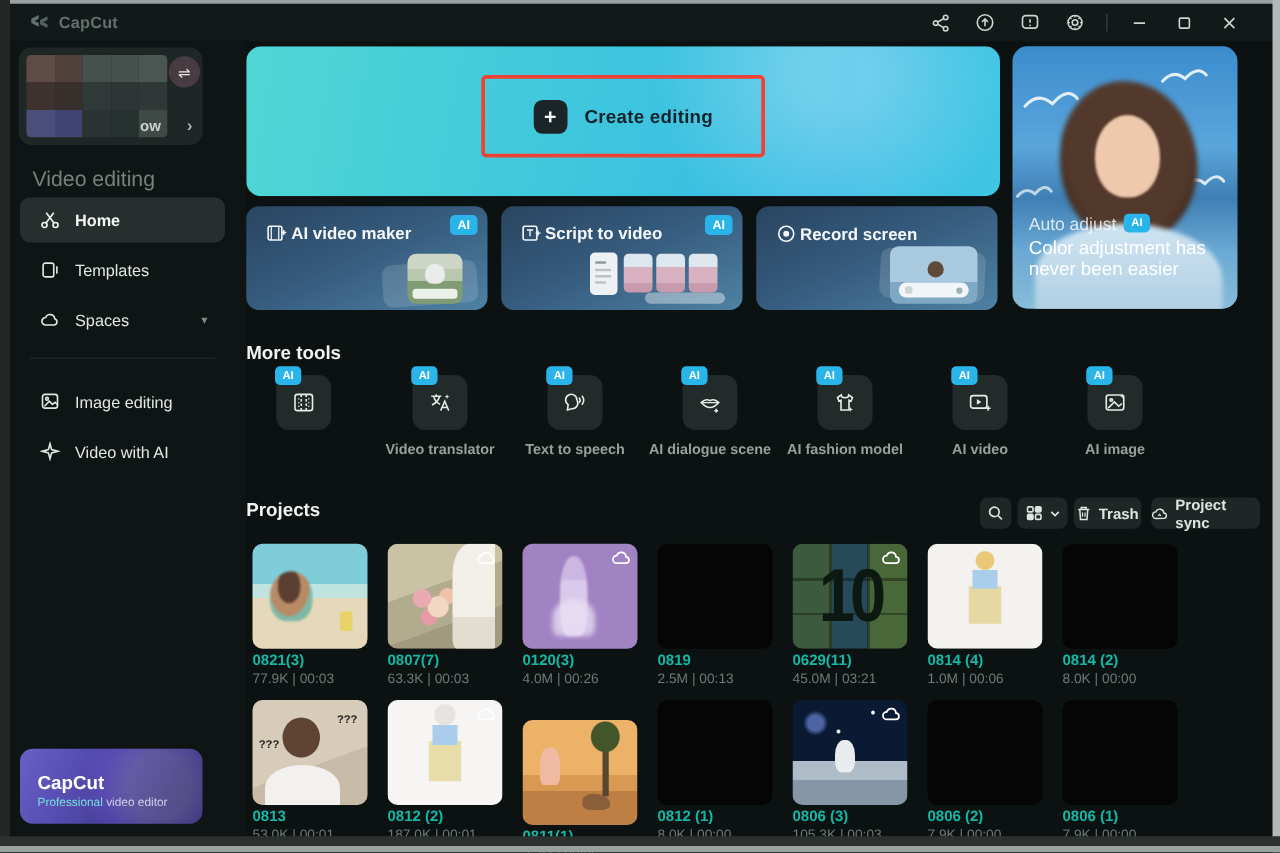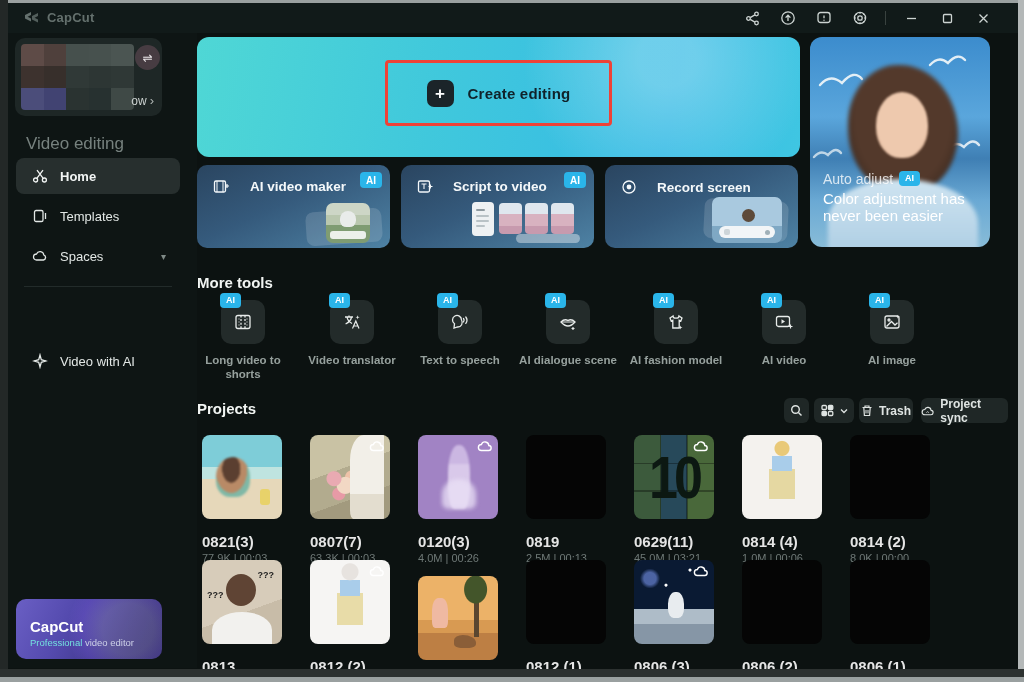--- a/index.html
+++ b/index.html
@@ -30,21 +30,21 @@
   .mosaic div:nth-child(1){background:#5e4b47}.mosaic div:nth-child(2){background:#4f403c}
   .mosaic div:nth-child(3){background:#46504d}.mosaic div:nth-child(4){background:#47514e}
   .mosaic div:nth-child(5){background:#4b5552}.mosaic div:nth-child(6){background:#3d322e}
   .mosaic div:nth-child(7){background:#372f2b}.mosaic div:nth-child(8){background:#303937}
   .mosaic div:nth-child(9){background:#2d3634}.mosaic div:nth-child(10){background:#2f3836}
   .mosaic div:nth-child(11){background:#4b4d7a}.mosaic div:nth-child(12){background:#414372}
   .mosaic div:nth-child(13){background:#2a3331}.mosaic div:nth-child(14){background:#273130}
   .mosaic div:nth-child(15){background:#3f4946}
   .swap-btn { position:absolute; left:120px; top:7px; width:25px; height:25px; border-radius:50%;
               background:#473c42; color:#e7e3e5; font-size:12px; display:flex; align-items:center; justify-content:center; }
-  .renew { position:absolute; right:8px; bottom:8px; color:#ccd2d0; font-size:12px; display:flex; align-items:center; gap:3px; }
+  .renew { position:absolute; right:8px; bottom:8px; color:#ccd2d0; font-size:12px; display:flex; align-items:center; gap:21px;font-weight:bold; }
   .renew .chev { font-size:13px; color:#aeb5b3; }
 
   .side-section-label { position:absolute; left:18px; top:101px; font-size:17px; color:#76817e; }
   .side-item { position:absolute; left:8px; width:164px; height:36px; border-radius:8px; display:flex; align-items:center;
                gap:12px; padding-left:16px; color:#e2e7e5; font-size:13px; font-weight:500; }
   .side-item.selected { background:#272f2e; color:#f2f5f4; font-weight:700; }
   .side-item .chev-d { position:absolute; right:14px; color:#7f8a87; font-size:10px; }
   .side-divider { position:absolute; left:16px; top:253px; width:148px; height:1px; background:#222b2a; }
 
   .side-banner { position:absolute; left:8px; top:566px; width:146px; height:60px; border-radius:10px; overflow:hidden;
@@ -61,21 +61,21 @@
                      linear-gradient(100deg,#4fd7d5 0%,#40c8dc 40%,#36bbe5 78%,#3fc6e2 100%); }
   .anno-box { position:absolute; left:188px; top:23px; width:227px; height:66px; border:3px solid #ee4237; border-radius:4px; }
   .create-btn { position:absolute; inset:0; display:flex; align-items:center; justify-content:center; gap:14px; }
   .plus-tile { width:27px; height:27px; background:#1b2429; border-radius:7px; color:#fff; font-size:17px; font-weight:700;
                display:flex; align-items:center; justify-content:center; line-height:1; }
   .create-label { color:#10222a; font-size:15px; font-weight:800; letter-spacing:.2px; }
 
   
   .fcard { position:absolute; top:165px; width:193px; height:83px; border-radius:10px; overflow:hidden;
            background:linear-gradient(155deg,#2a4560 0%,#355a7c 45%,#4e82a4 100%); }
-  .fcard .ftitle { position:absolute; left:16px; top:14px; display:flex; align-items:center; gap:20px;
+  .fcard .ftitle { position:absolute; left:16px; top:14px; display:flex; align-items:center; gap:3px;
                    color:#f4f8fa; font-size:13.5px; font-weight:700; }
   .ai-badge { background:#2ab5ea; color:#fff; font-size:9px; font-weight:800; padding:1.5px 6px; border-radius:4px; line-height:1.3; }
   .fcard .ai-badge { position:absolute; top:7px; right:8px; font-size:10px; }
 
   .art-back { position:absolute; background:rgba(255,255,255,.14); border-radius:8px; }
   .art1-front { position:absolute; right:20px; bottom:5px; width:44px; height:40px; border-radius:7px;
                 background:linear-gradient(180deg,#cdd6c6 0 30%,#b9c7ae 30% 55%,#7f9c72 55%); }
   .art1-front::after { content:""; position:absolute; left:4px; bottom:4px; width:36px; height:8px;
                 background:rgba(255,255,255,.85); border-radius:3px; }
   .art1-front::before { content:""; position:absolute; left:14px; top:8px; width:16px; height:16px;
@@ -112,22 +112,22 @@
   .tool { position:absolute; top:300px; width:110px; text-align:center; }
   .tool .tile { position:relative; width:44px; height:44px; margin:0 auto; background:#232b2a; border-radius:10px;
                 display:flex; align-items:center; justify-content:center; color:#e8ecea; }
   .tool .ai-badge { position:absolute; top:-7px; right:24px; }
   .tool .tlabel { margin-top:9px; color:#96a09d; font-size:11.5px; font-weight:600; line-height:1.25; }
 
   
   .ptool { position:absolute; top:398px; height:25px; background:#1f2726; border-radius:6px; color:#dfe4e2;
            display:flex; align-items:center; justify-content:center; gap:6px; font-size:12px; font-weight:600; }
   .proj { position:absolute; width:100px; }
-  .thumb { position:relative; width:80px; height:84px; border-radius:8px; overflow:hidden; background:#050505; }
-  .pname { margin-top:14px; color:#e5e5e5; font-size:15px; font-weight:700; }
+  .thumb { position:relative; width:92px; height:84px; border-radius:8px; overflow:hidden; background:#050505; }
+  .pname { margin-top:2px; color:#14b8a6; font-size:12px; font-weight:700; }
   .pstats { margin-top:2px; color:#6f7977; font-size:11px; }
   .cloudb { position:absolute; top:5px; right:5px; z-index:3; }
 
   .th-beach { background:linear-gradient(180deg,#7ecdd8 0 38%,#bfe4e0 38% 52%,#e6d8ba 52%); }
   .th-beach::before { content:""; position:absolute; left:14px; top:22px; width:34px; height:40px; border-radius:50% 50% 40% 40%;
         background:radial-gradient(ellipse at 45% 30%,#5b3f30 0 34%,#b98a66 35% 60%,#7fb8a6 61% 100%); filter:blur(1px); }
   .th-beach::after { content:""; position:absolute; right:12px; bottom:14px; width:10px; height:16px; background:#e8d26a; border-radius:3px; }
 
   .th-flowers { background:radial-gradient(circle at 30% 52%,#e9aab2 0 7px,transparent 8px),
                 radial-gradient(circle at 44% 60%,#f2d8c4 0 8px,transparent 9px),
@@ -290,20 +290,28 @@
   <div class="side-item" style="top:205px">
     <svg width="16" height="16" viewBox="0 0 16 16" fill="none" stroke="currentColor" stroke-width="1.3">
       <path d="M4.5 12 a3 3 0 0 1 0-6 a3.8 3.8 0 0 1 7.3 1 a2.6 2.6 0 0 1-.3 5 Z"></path>
     </svg>
     <span>Spaces</span>
     <span class="chev-d">▾</span>
   </div>
 
   <div class="side-divider"></div>
 
+  <div class="side-item" style="top:270px">
+    <svg width="16" height="16" viewBox="0 0 16 16" fill="none" stroke="currentColor" stroke-width="1.3">
+      <rect x="2" y="2.5" width="12" height="11" rx="2"></rect>
+        <circle cx="5.6" cy="6" r="1.1"></circle>
+        <path d="M3.5 12 L7.5 8 L10 10.5 L12 8.8 L14 10.8"></path>
+    </svg>
+    <span>Image editing</span>
+  </div>
   <div class="side-item" style="top:310px">
     <svg width="16" height="16" viewBox="0 0 16 16" fill="none" stroke="currentColor" stroke-width="1.3">
       <path d="M8 2 L9.3 6.7 L14 8 L9.3 9.3 L8 14 L6.7 9.3 L2 8 L6.7 6.7 Z"></path>
     </svg>
     <span>Video with AI</span>
   </div>
 
   <div class="side-banner">
     <div class="bb-title">CapCut</div>
     <div class="bb-sub">
@@ -394,21 +402,20 @@
 
 <div class="tool" style="left:188px">
   <div class="tile">
       <span class="ai-badge">AI</span>
     <svg width="20" height="20" viewBox="0 0 20 20" fill="none" stroke="currentColor" stroke-width="1.3">
       <rect x="3" y="3.5" width="14" height="13" rx="2"></rect>
         <path d="M8 3.5 V16.5 M12 3.5 V16.5" stroke-dasharray="2 1.6"></path>
         <path d="M5.5 7 H6.5 M5.5 10 H6.5 M5.5 13 H6.5 M13.5 7 H14.5 M13.5 10 H14.5 M13.5 13 H14.5" stroke-width="1"></path>
     </svg>
   </div>
-  <div class="tlabel">Long video to shorts</div>
 </div>
 <div class="tool" style="left:297px">
   <div class="tile">
       <span class="ai-badge">AI</span>
     <svg width="20" height="20" viewBox="0 0 20 20" fill="none" stroke="currentColor" stroke-width="1.3">
       <path d="M3 5 H11 M7 3.4 V5 M5 5 q.6 4 5 6.5 M9.6 5 q-1 4.6 -6 7"></path>
       <path d="M10.5 16.5 L13.8 9 L17 16.5 M11.6 14 H16" stroke-width="1.2"></path>
       <path d="M15.6 3.2 L16.1 4.8 L17.7 5.3 L16.1 5.8 L15.6 7.4 L15.1 5.8 L13.5 5.3 L15.1 4.8 Z" fill="currentColor" stroke="none"></path>
     </svg>
   </div>

